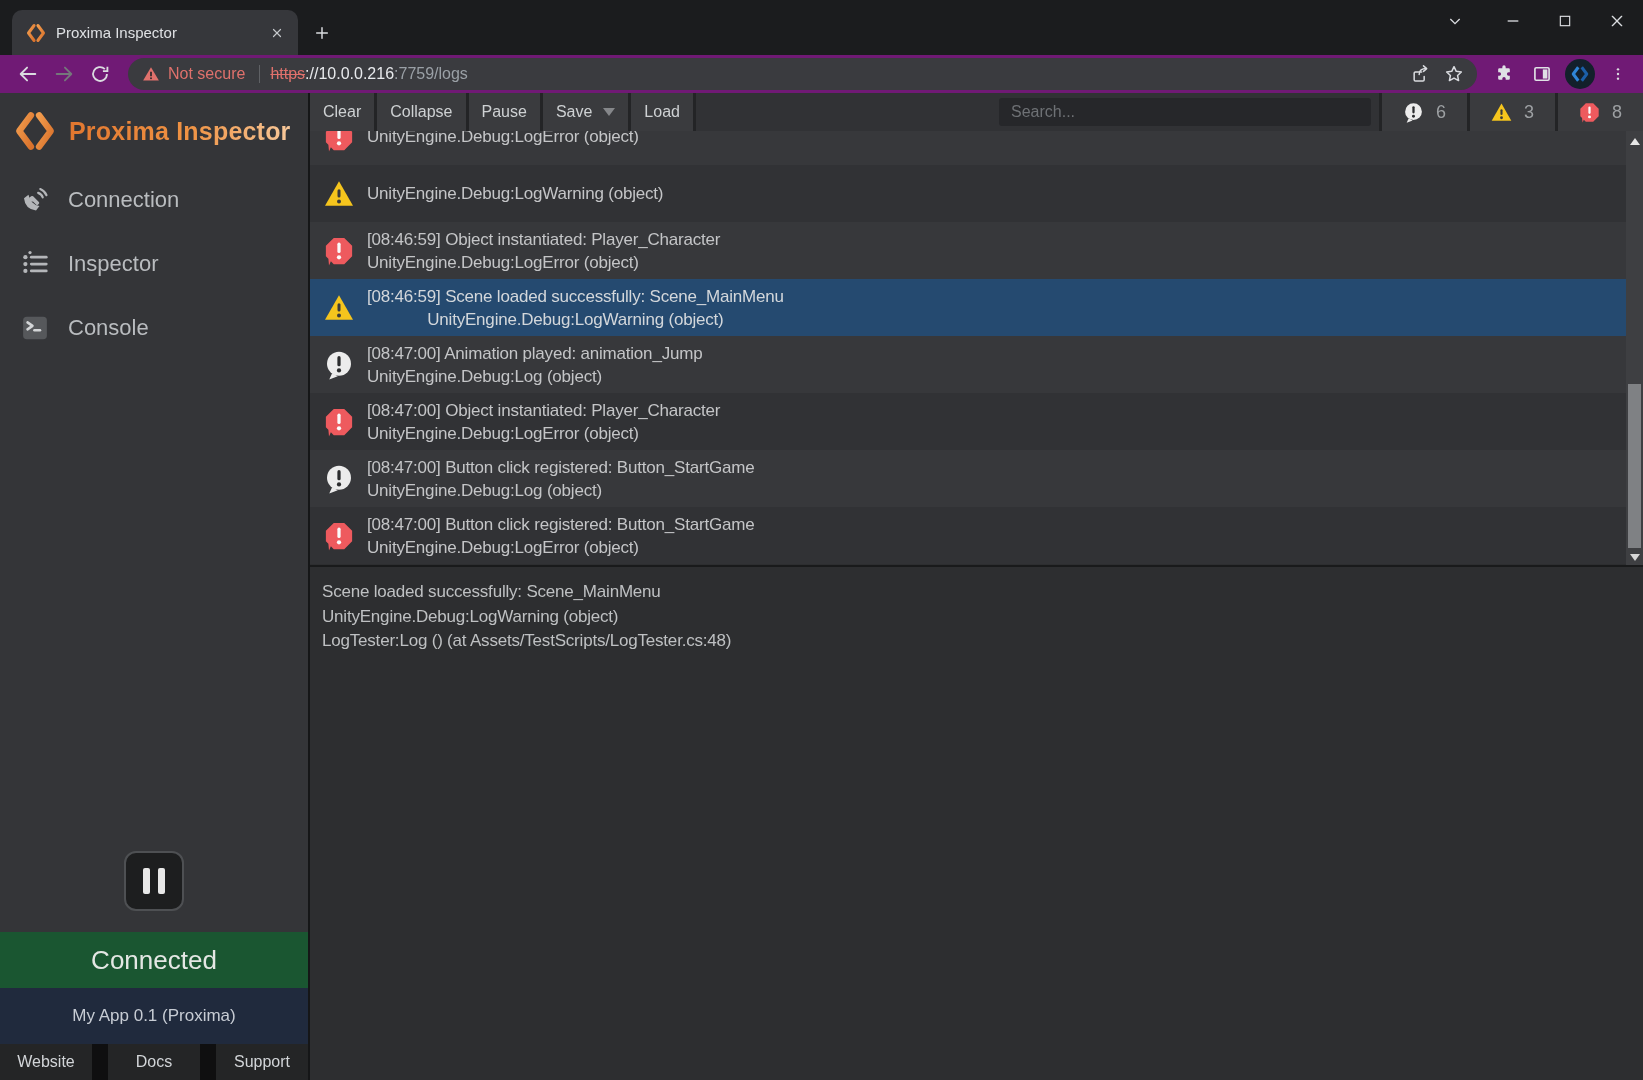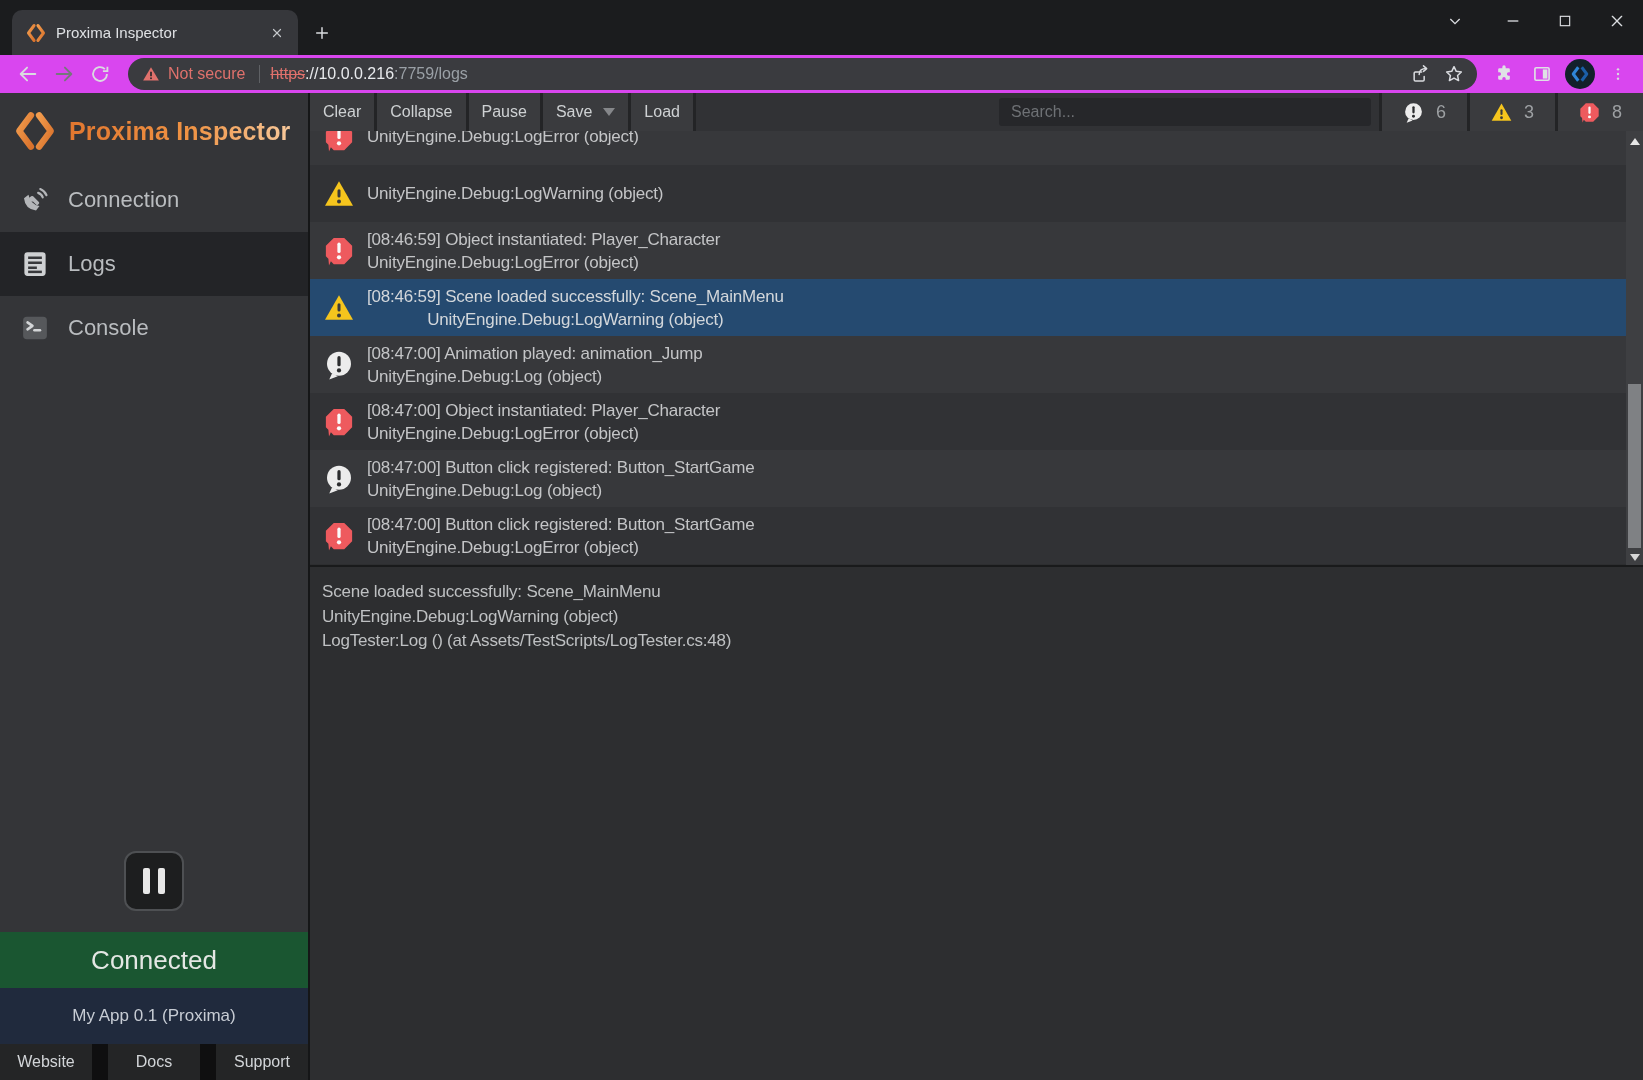--- a/index.html
+++ b/index.html
@@ -18,21 +18,21 @@
     background:#36373b; border-radius:10px 10px 0 0;
     display:flex; align-items:center; padding:0 10px 0 14px; gap:10px;
   }
   .tab-title { flex:1; color:#dfe1e4; font-size:15px; white-space:nowrap; overflow:hidden; }
   .tab-close { width:22px; height:22px; border-radius:50%; display:flex; align-items:center; justify-content:center; cursor:pointer; }
   .newtab { position:absolute; left:308px; top:19px; width:28px; height:28px; border-radius:50%; display:flex; align-items:center; justify-content:center; }
   .winctrls { position:absolute; right:0; top:0; height:42px; display:flex; align-items:center; }
   .winbtn { width:52px; height:42px; display:flex; align-items:center; justify-content:center; }
   .winbtn.first { margin-right:6px; }
 
-  .btoolbar { height:38px; background:#d946ef; display:flex; align-items:center; padding:0 8px 0 10px; }
+  .btoolbar { height:38px; background:#701a75; display:flex; align-items:center; padding:0 8px 0 10px; }
   .navbtn { width:36px; height:32px; display:flex; align-items:center; justify-content:center; border-radius:50%; }
   .omnibox {
     flex:1; height:32px; margin:0 6px 0 10px; background:#3a3b3f; border-radius:16px;
     display:flex; align-items:center; padding:0 6px 0 14px; min-width:0;
   }
   .ns-text { color:#e0716c; font-size:16px; margin:0 4px 0 8px; white-space:nowrap; }
   .ns-div { width:1px; height:18px; background:#5f6165; margin:0 10px; }
   .url { font-size:16px; white-space:nowrap; overflow:hidden; flex:1; min-width:0; color:#e8eaed; }
   .url .scheme { color:#e0716c; text-decoration:line-through; }
   .url .host { color:#e8eaed; }
@@ -302,35 +302,39 @@
                 </g>
                 <g fill="none" stroke="#b4b6b9" stroke-width="1.7" stroke-linecap="round">
                   <path d="M14.5 6.3 a5.5 5.5 0 0 1 3.7 3.6"></path>
                   <path d="M16.2 3.2 a9 9 0 0 1 5 5"></path>
                 </g>
               </svg>
             </span>
     <span class="nav-label">Connection</span>
   </div>
 
-
-  <div class="nav-item active">
+  <div class="nav-item">
     <span class="nav-icon">
               <svg viewBox="0 0 24 24" width="100%" height="100%">
-                <rect x="3.5" y="2.5" width="17" height="19" rx="2.5" fill="#cfd1d3"></rect>
-                <g stroke="#37383b" stroke-width="2">
-                  <line x1="6.5" y1="7" x2="17.5" y2="7"></line>
-                  <line x1="6.5" y1="11" x2="17.5" y2="11"></line>
-                  <line x1="6.5" y1="15" x2="13.5" y2="15"></line>
-                  <line x1="6.5" y1="18.3" x2="17.5" y2="18.3"></line>
+                <g stroke="#b4b6b9" stroke-width="2.2" stroke-linecap="round">
+                  <line x1="9" y1="6.5" x2="21" y2="6.5"></line>
+                  <line x1="9" y1="12" x2="21" y2="12"></line>
+                  <line x1="9" y1="17.5" x2="21" y2="17.5"></line>
                 </g>
-              </svg>
-            </span>
-    <span class="nav-label">Logs</span>
-  </div>
+                <g fill="#b4b6b9">
+                  <circle cx="4.3" cy="6.5" r="1.7"></circle>
+                  <circle cx="4.3" cy="12" r="1.7"></circle>
+                  <circle cx="4.3" cy="17.5" r="1.7"></circle>
+                  <circle cx="8" cy="2.8" r="1.3"></circle>
+                </g>
+              </svg>
+            </span>
+    <span class="nav-label">Inspector</span>
+  </div>
+
 
   <div class="nav-item">
     <span class="nav-icon">
               <svg viewBox="0 0 24 24" width="100%" height="100%">
                 <rect x="2.5" y="3" width="19" height="18" rx="3" fill="#56585b"></rect>
                 <path d="M6 7.5 l4 2.8 -4 2.8" fill="none" stroke="#d3d5d7" stroke-width="2" stroke-linecap="round" stroke-linejoin="round"></path>
                 <line x1="11.5" y1="13.8" x2="16" y2="13.8" stroke="#d3d5d7" stroke-width="2" stroke-linecap="round"></line>
               </svg>
             </span>
     <span class="nav-label">Console</span>

